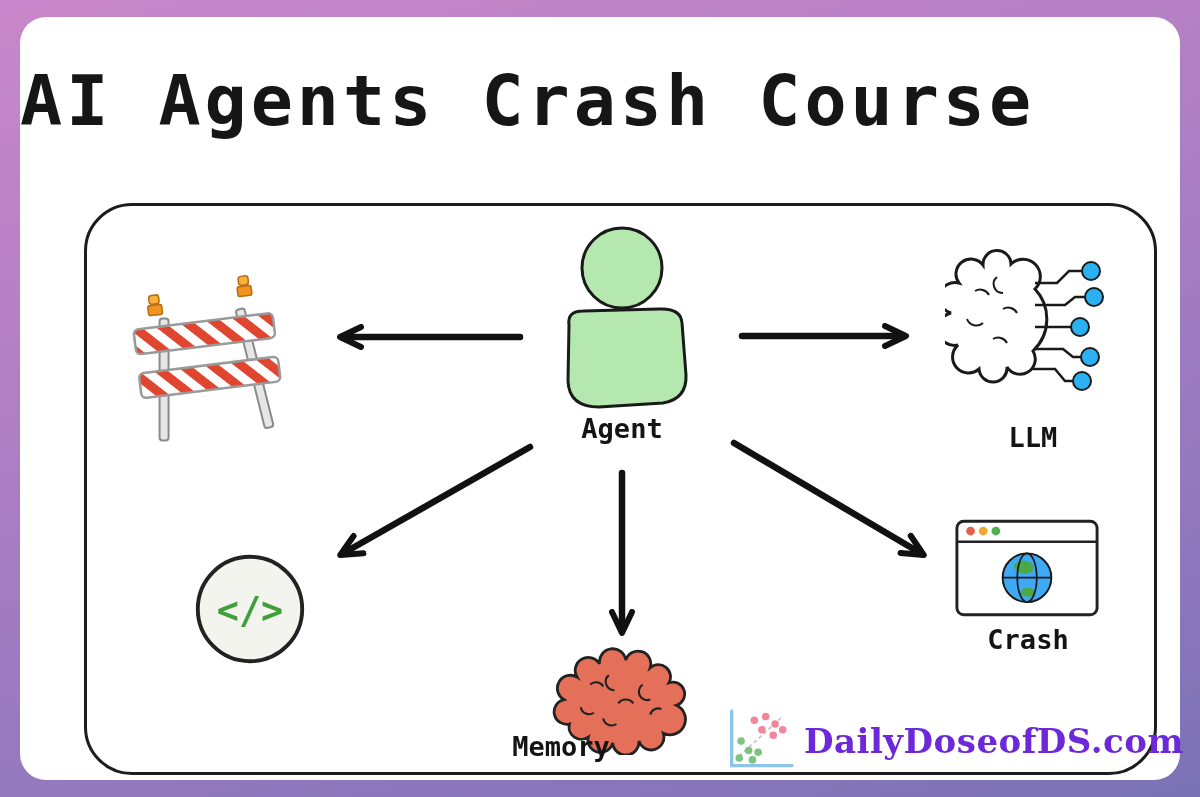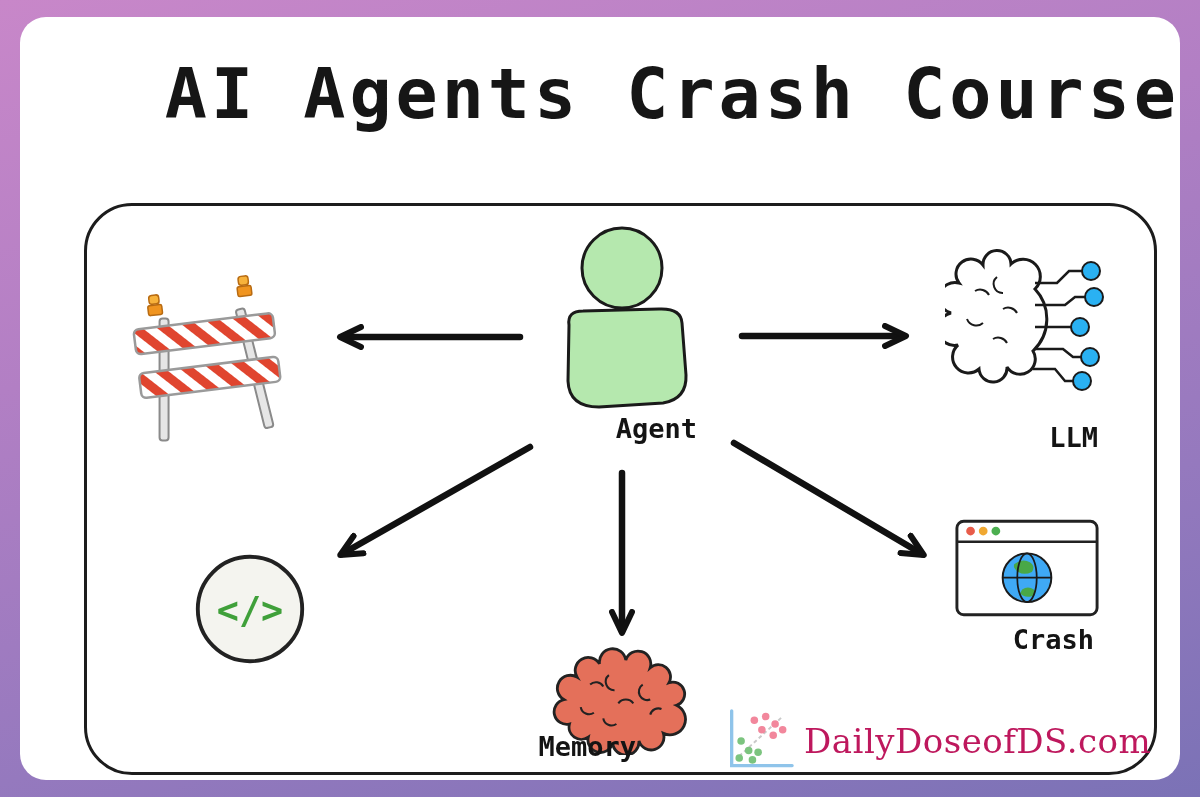--- a/index.html
+++ b/index.html
@@ -6,37 +6,37 @@
   .canvas{
     position:relative;width:1200px;height:797px;overflow:hidden;
     background:linear-gradient(165deg,#c887c9 0%,#b27fc4 35%,#9579be 70%,#7b72b6 100%);
     font-family:"DejaVu Sans Mono","Liberation Mono",monospace;
   }
   .card{
     position:absolute;left:20px;top:17px;right:20px;bottom:17px;
     background:#ffffff;border-radius:26px;
   }
   .title{
-    position:absolute;left:0;right:0;top:36px;margin:0;
-    text-align:right;font-size:70px;font-weight:700;letter-spacing:4px;
+    position:absolute;left:0;right:0;top:43px;margin:0;
+    text-align:left;font-size:70px;font-weight:700;letter-spacing:4px;
     color:#161616;font-family:"DejaVu Sans Mono","Liberation Mono",monospace;
   }
   .frame{
     position:absolute;left:64px;top:186px;width:1073px;height:572px;
     border:3px solid #1c1c1c;border-radius:48px;box-sizing:border-box;
   }
   .abs{position:absolute;}
   .node-label{
-    position:absolute;text-align:right;font-size:27px;font-weight:600;color:#141414;
+    position:absolute;text-align:center;font-size:27px;font-weight:600;color:#141414;
     font-family:"DejaVu Sans Mono","Liberation Mono",monospace;
   }
   .brand{
     position:absolute;left:784px;top:704px;
     font-family:"DejaVu Serif","Liberation Serif",serif;
-    font-weight:400;font-size:34px;color:#be185d;letter-spacing:0.5px;
+    font-weight:700;font-size:34px;color:#6d28d9;letter-spacing:0.5px;
   }
   svg{display:block;}
   .arrows{position:absolute;left:0;top:0;width:1200px;height:797px;pointer-events:none;}
 </style>
 </head>
 <body>
 
 <div class="canvas">
   <div class="card">
 

